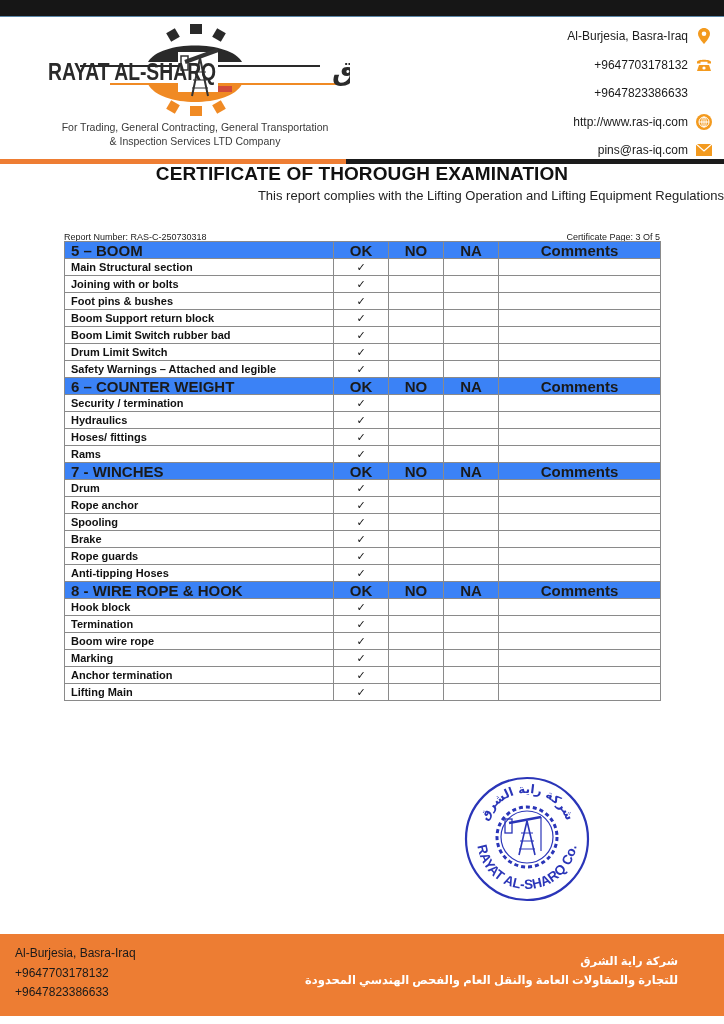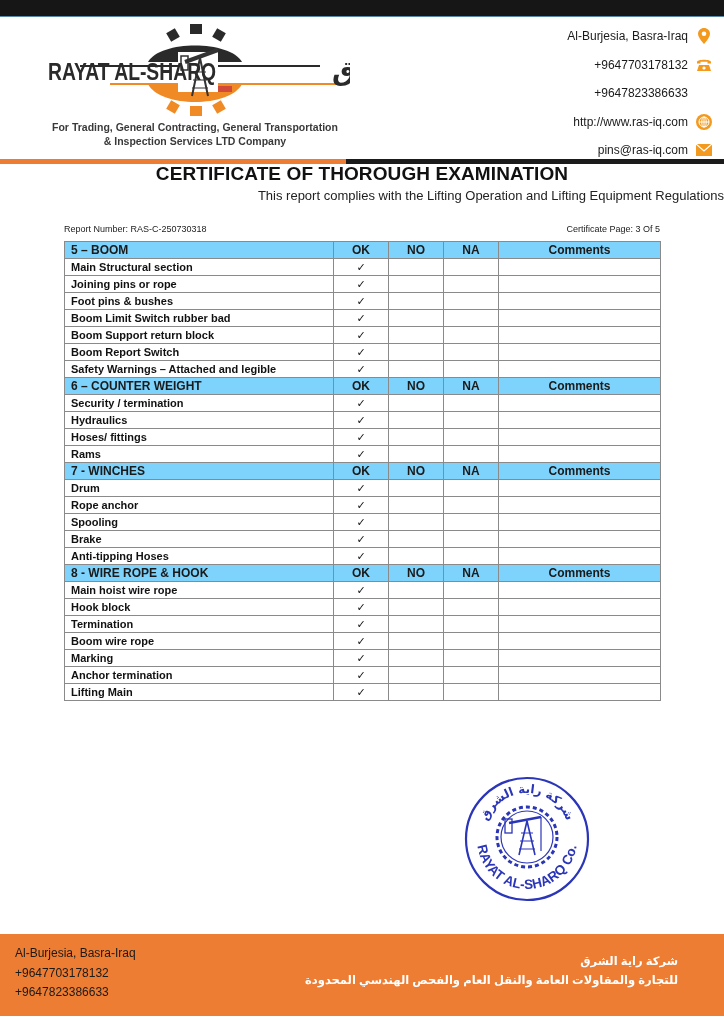--- a/index.html
+++ b/index.html
@@ -1,36 +1,36 @@
 <!DOCTYPE html>
 <html><head>
 <meta charset="utf-8">
 <style>
   html, body { margin: 0; padding: 0; }
   body { width: 724px; height: 1024px; position: relative; background: #ffffff; font-family: "Liberation Sans", "DejaVu Sans", sans-serif; overflow: hidden; color: #111; }
   .topbar { position: absolute; left: 0; top: 0; width: 724px; height: 16px; background: #161616; border-bottom: 1px solid #5b87a8; }
   .logo { position: absolute; left: 40px; top: 22px; width: 310px; height: 128px; }
-  .logo-tag { position: absolute; left: 0; width: 100%; text-align: center; font-size: 10.5px; font-weight: bold; color: #3a3a3a; line-height: 15px; }
+  .logo-tag { position: absolute; left: 0; width: 100%; text-align: center; font-size: 10.5px; font-weight: normal; color: #3a3a3a; line-height: 15px; }
   .logo-tag.l1 { top: 98px; }
   .logo-tag.l2 { top: 112px; }
   .contact { position: absolute; right: 12px; top: 22px; width: 220px; }
   .contact-row { height: 28.5px; display: flex; justify-content: flex-end; align-items: center; font-size: 12px; color: #1a1a1a; }
   .contact-row .txt { margin-right: 8px; }
   .contact-row .ic { width: 16px; height: 16px; display: inline-flex; align-items: center; justify-content: center; }
   .contact-row .ic.blank { width: 16px; }
   .divider { position: absolute; top: 159px; left: 0; width: 724px; height: 5px; }
   .divider .orange { position: absolute; left: 0; top: 0; width: 346px; height: 5px; background: #ee7d33; }
   .divider .dark { position: absolute; left: 346px; top: 0; width: 378px; height: 5px; background: #1b1b1b; }
   .title { position: absolute; top: 163px; left: 0; width: 724px; text-align: center; font-size: 19px; font-weight: bold; color: #111; letter-spacing: 0.1px; }
   .subtitle { position: absolute; top: 188px; left: 0; width: 724px; text-align: right; font-size: 13px; color: #222; }
-  .meta { position: absolute; top: 224px; left: 64px; width: 596px; font-size: 9px; color: #222; }
+  .meta { position: absolute; top: 232px; left: 64px; width: 596px; font-size: 9px; color: #222; }
   .meta .right { position: absolute; right: 0; top: 0; margin-left: 24px; }
   table.checklist { position: absolute; top: 241px; left: 64px; width: 596px; border-collapse: collapse; table-layout: fixed; }
   table.checklist td { border: 1px solid #8a8a8a; height: 16px; padding: 0 6px; font-size: 11px; font-weight: bold; line-height: 15px; white-space: nowrap; overflow: hidden; }
-  table.checklist tr.hdr td { background: #7dd3fc; color: #1a1a1a; font-size: 12px; }
+  table.checklist tr.hdr td { background: #3b82f6; color: #1a1a1a; font-size: 15px; }
   table.checklist td.c { text-align: center; padding: 0; }
   table.checklist td.chk { font-weight: normal; font-size: 11px; }
   .stamp { position: absolute; left: 463px; top: 775px; width: 128px; height: 128px; }
   .footer { position: absolute; left: 0; top: 934px; width: 724px; height: 82px; background: #ed7d33; }
   .footer .left { position: absolute; left: 15px; top: 10px; font-size: 12px; color: #1a1a1a; line-height: 19.5px; }
   .footer .right { position: absolute; right: 46px; top: 18px; font-size: 11.5px; color: #ffffff; text-align: right; direction: rtl; line-height: 19px; font-weight: bold; }
 </style>
 </head>
 <body>
 
@@ -144,49 +144,49 @@
       <td class="c">Comments</td>
     </tr>
     <tr>
         <td>Main Structural section</td>
         <td class="c chk">✓</td>
         <td class="c"></td>
         <td class="c"></td>
         <td></td>
       </tr>
     <tr>
-        <td>Joining pins or rope</td>
+        <td>Joining with or bolts</td>
         <td class="c chk">✓</td>
         <td class="c"></td>
         <td class="c"></td>
         <td></td>
       </tr>
     <tr>
         <td>Foot pins &amp; bushes</td>
         <td class="c chk">✓</td>
         <td class="c"></td>
         <td class="c"></td>
         <td></td>
       </tr>
     <tr>
+        <td>Boom Support return block</td>
+        <td class="c chk">✓</td>
+        <td class="c"></td>
+        <td class="c"></td>
+        <td></td>
+      </tr>
+    <tr>
         <td>Boom Limit Switch rubber bad</td>
         <td class="c chk">✓</td>
         <td class="c"></td>
         <td class="c"></td>
         <td></td>
       </tr>
     <tr>
-        <td>Boom Support return block</td>
-        <td class="c chk">✓</td>
-        <td class="c"></td>
-        <td class="c"></td>
-        <td></td>
-      </tr>
-    <tr>
-        <td>Boom Report Switch</td>
+        <td>Drum Limit Switch</td>
         <td class="c chk">✓</td>
         <td class="c"></td>
         <td class="c"></td>
         <td></td>
       </tr>
     <tr>
         <td>Safety Warnings – Attached and legible</td>
         <td class="c chk">✓</td>
         <td class="c"></td>
         <td class="c"></td>
@@ -258,41 +258,41 @@
         <td></td>
       </tr>
     <tr>
         <td>Brake</td>
         <td class="c chk">✓</td>
         <td class="c"></td>
         <td class="c"></td>
         <td></td>
       </tr>
     <tr>
+        <td>Rope guards</td>
+        <td class="c chk">✓</td>
+        <td class="c"></td>
+        <td class="c"></td>
+        <td></td>
+      </tr>
+    <tr>
         <td>Anti-tipping Hoses</td>
         <td class="c chk">✓</td>
         <td class="c"></td>
         <td class="c"></td>
         <td></td>
       </tr>
 
     <tr class="hdr">
       <td>8 - WIRE ROPE &amp; HOOK</td>
       <td class="c">OK</td>
       <td class="c">NO</td>
       <td class="c">NA</td>
       <td class="c">Comments</td>
     </tr>
-    <tr>
-        <td>Main hoist wire rope</td>
-        <td class="c chk">✓</td>
-        <td class="c"></td>
-        <td class="c"></td>
-        <td></td>
-      </tr>
     <tr>
         <td>Hook block</td>
         <td class="c chk">✓</td>
         <td class="c"></td>
         <td class="c"></td>
         <td></td>
       </tr>
     <tr>
         <td>Termination</td>
         <td class="c chk">✓</td>

